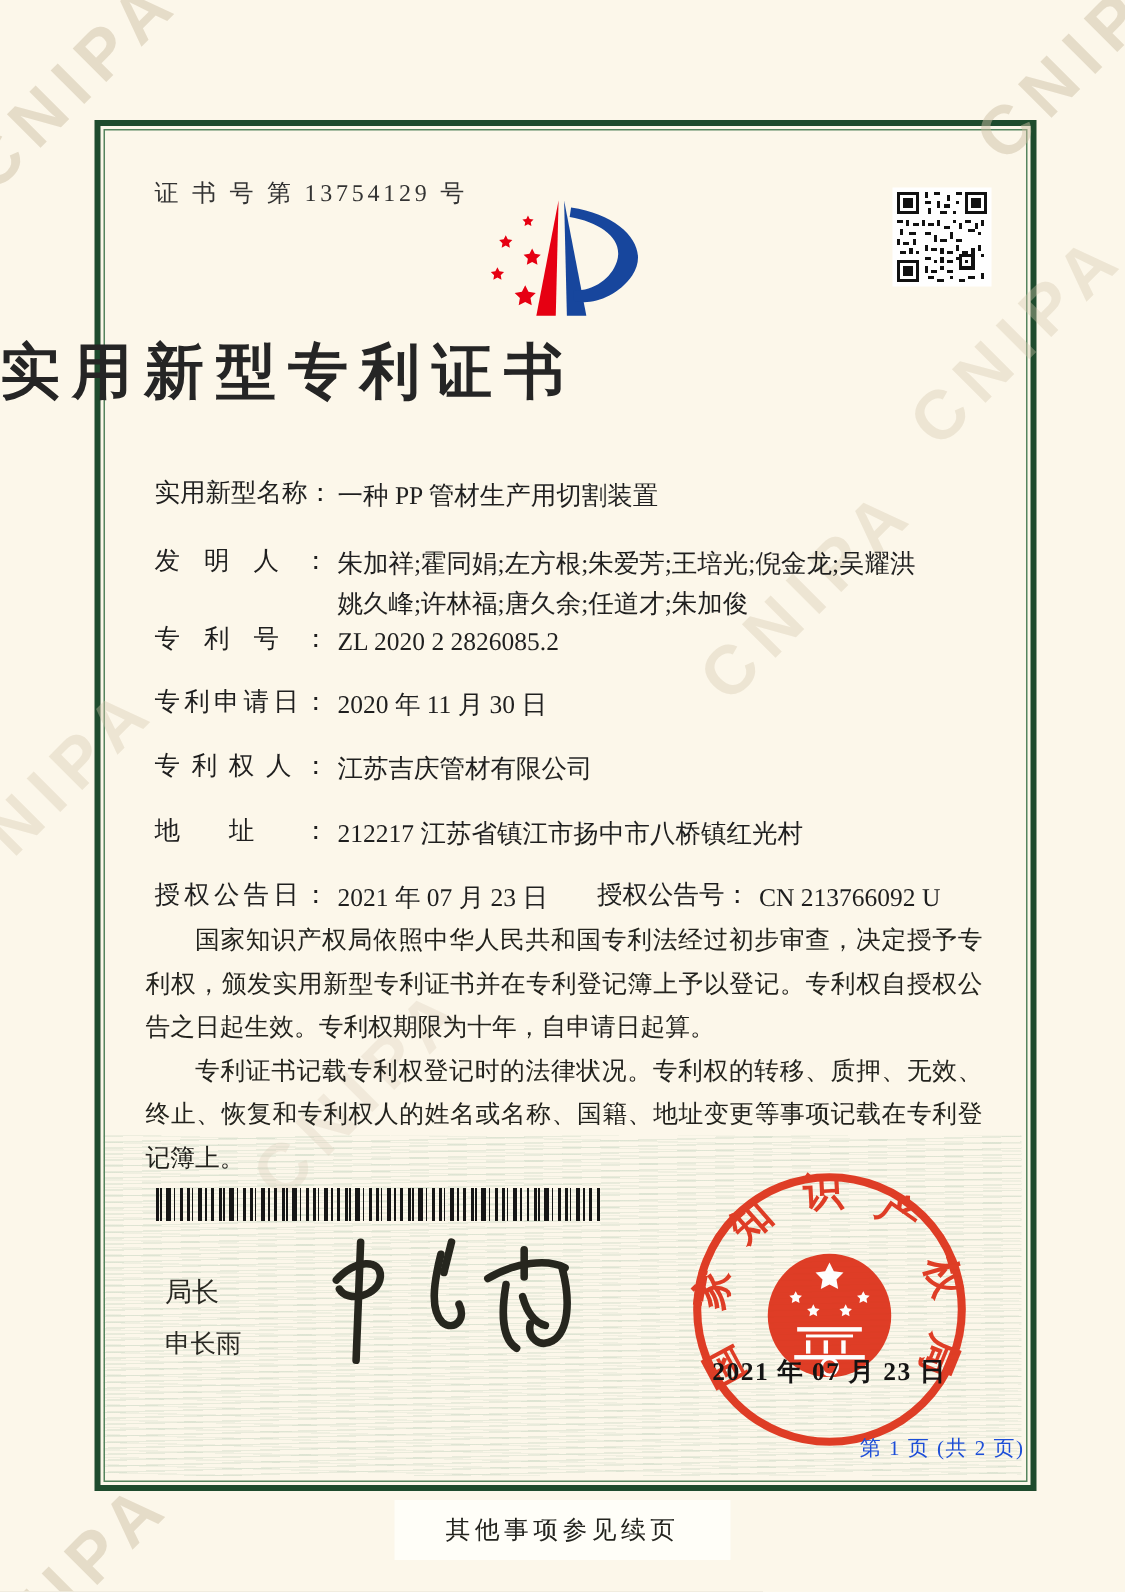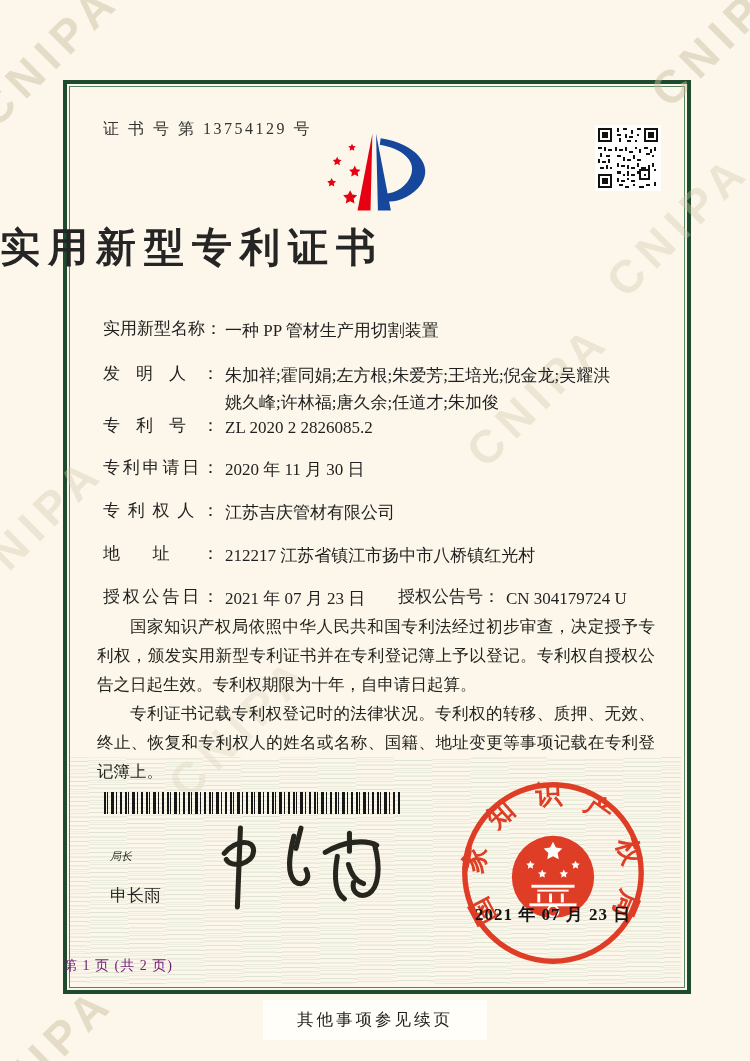--- a/index.html
+++ b/index.html
@@ -56,31 +56,31 @@
   .barcode{
     position:absolute;left:104px;top:792px;width:296px;height:22px;
     background:repeating-linear-gradient(90deg,
       #161616 0 2px, transparent 2px 3px,
       #161616 3px 4px, transparent 4px 7px,
       #161616 7px 10px, transparent 10px 12px,
       #161616 12px 13px, transparent 13px 16px,
       #161616 16px 18px, transparent 18px 21px);
   }
   
-  .role{position:absolute;left:110px;top:849px;font-size:11px;color:#2a2a24;font-style:italic;}
+  .role{position:absolute;left:110px;top:849px;font-size:18px;color:#2a2a24;}
   .dirname{position:absolute;left:110px;top:884px;font-size:17px;color:#2a2a24;}
   .sig{position:absolute;left:196px;top:820px;width:212px;height:98px;}
   
   .seal{position:absolute;left:455px;top:775px;width:196px;height:196px;opacity:.93;}
   .sealdate{
     position:absolute;left:448px;top:903px;width:210px;text-align:center;
     font-size:17px;font-weight:bold;color:#141414;letter-spacing:1px;
   }
   
-  .pageno{position:absolute;left:63px;width:620px;top:957px;text-align:left;font-size:14px;color:#701a75;letter-spacing:1px;}
+  .pageno{position:absolute;left:63px;width:620px;top:957px;text-align:right;font-size:14px;color:#1d4ed8;letter-spacing:1px;}
   .contnote{
     position:absolute;left:50%;transform:translateX(-50%);top:1000px;
     background:rgba(255,254,248,.92);padding:9px 34px;font-size:16.5px;color:#23231e;letter-spacing:3px;white-space:nowrap;
   }
 </style>
 </head>
 <body>
 
 <div class="page">
 
@@ -155,21 +155,21 @@
     <div class="field" style="top:499px">
       <span class="flabel">专利权人：</span><span class="fvalue">江苏吉庆管材有限公司</span>
     </div>
     <div class="field" style="top:542px">
       <span class="flabel">地址：</span><span class="fvalue">212217 江苏省镇江市扬中市八桥镇红光村</span>
     </div>
     <div class="field" style="top:585px">
       <span class="flabel">授权公告日：</span><span class="fvalue">2021 年 07 月 23 日</span>
     </div>
     <div class="field grant2" style="top:585px">
-      <span class="flabel" style="width:auto;">授权公告号：</span><span class="fvalue">CN 304179724 U</span>
+      <span class="flabel" style="width:auto;">授权公告号：</span><span class="fvalue">CN 213766092 U</span>
     </div>
 
     <div class="paras">
       <p>国家知识产权局依照中华人民共和国专利法经过初步审查，决定授予专利权，颁发实用新型专利证书并在专利登记簿上予以登记。专利权自授权公告之日起生效。专利权期限为十年，自申请日起算。</p>
       <p>专利证书记载专利权登记时的法律状况。专利权的转移、质押、无效、终止、恢复和专利权人的姓名或名称、国籍、地址变更等事项记载在专利登记簿上。</p>
     </div>
 
     <div class="barcode"></div>
 
     <div class="role">局长</div>

